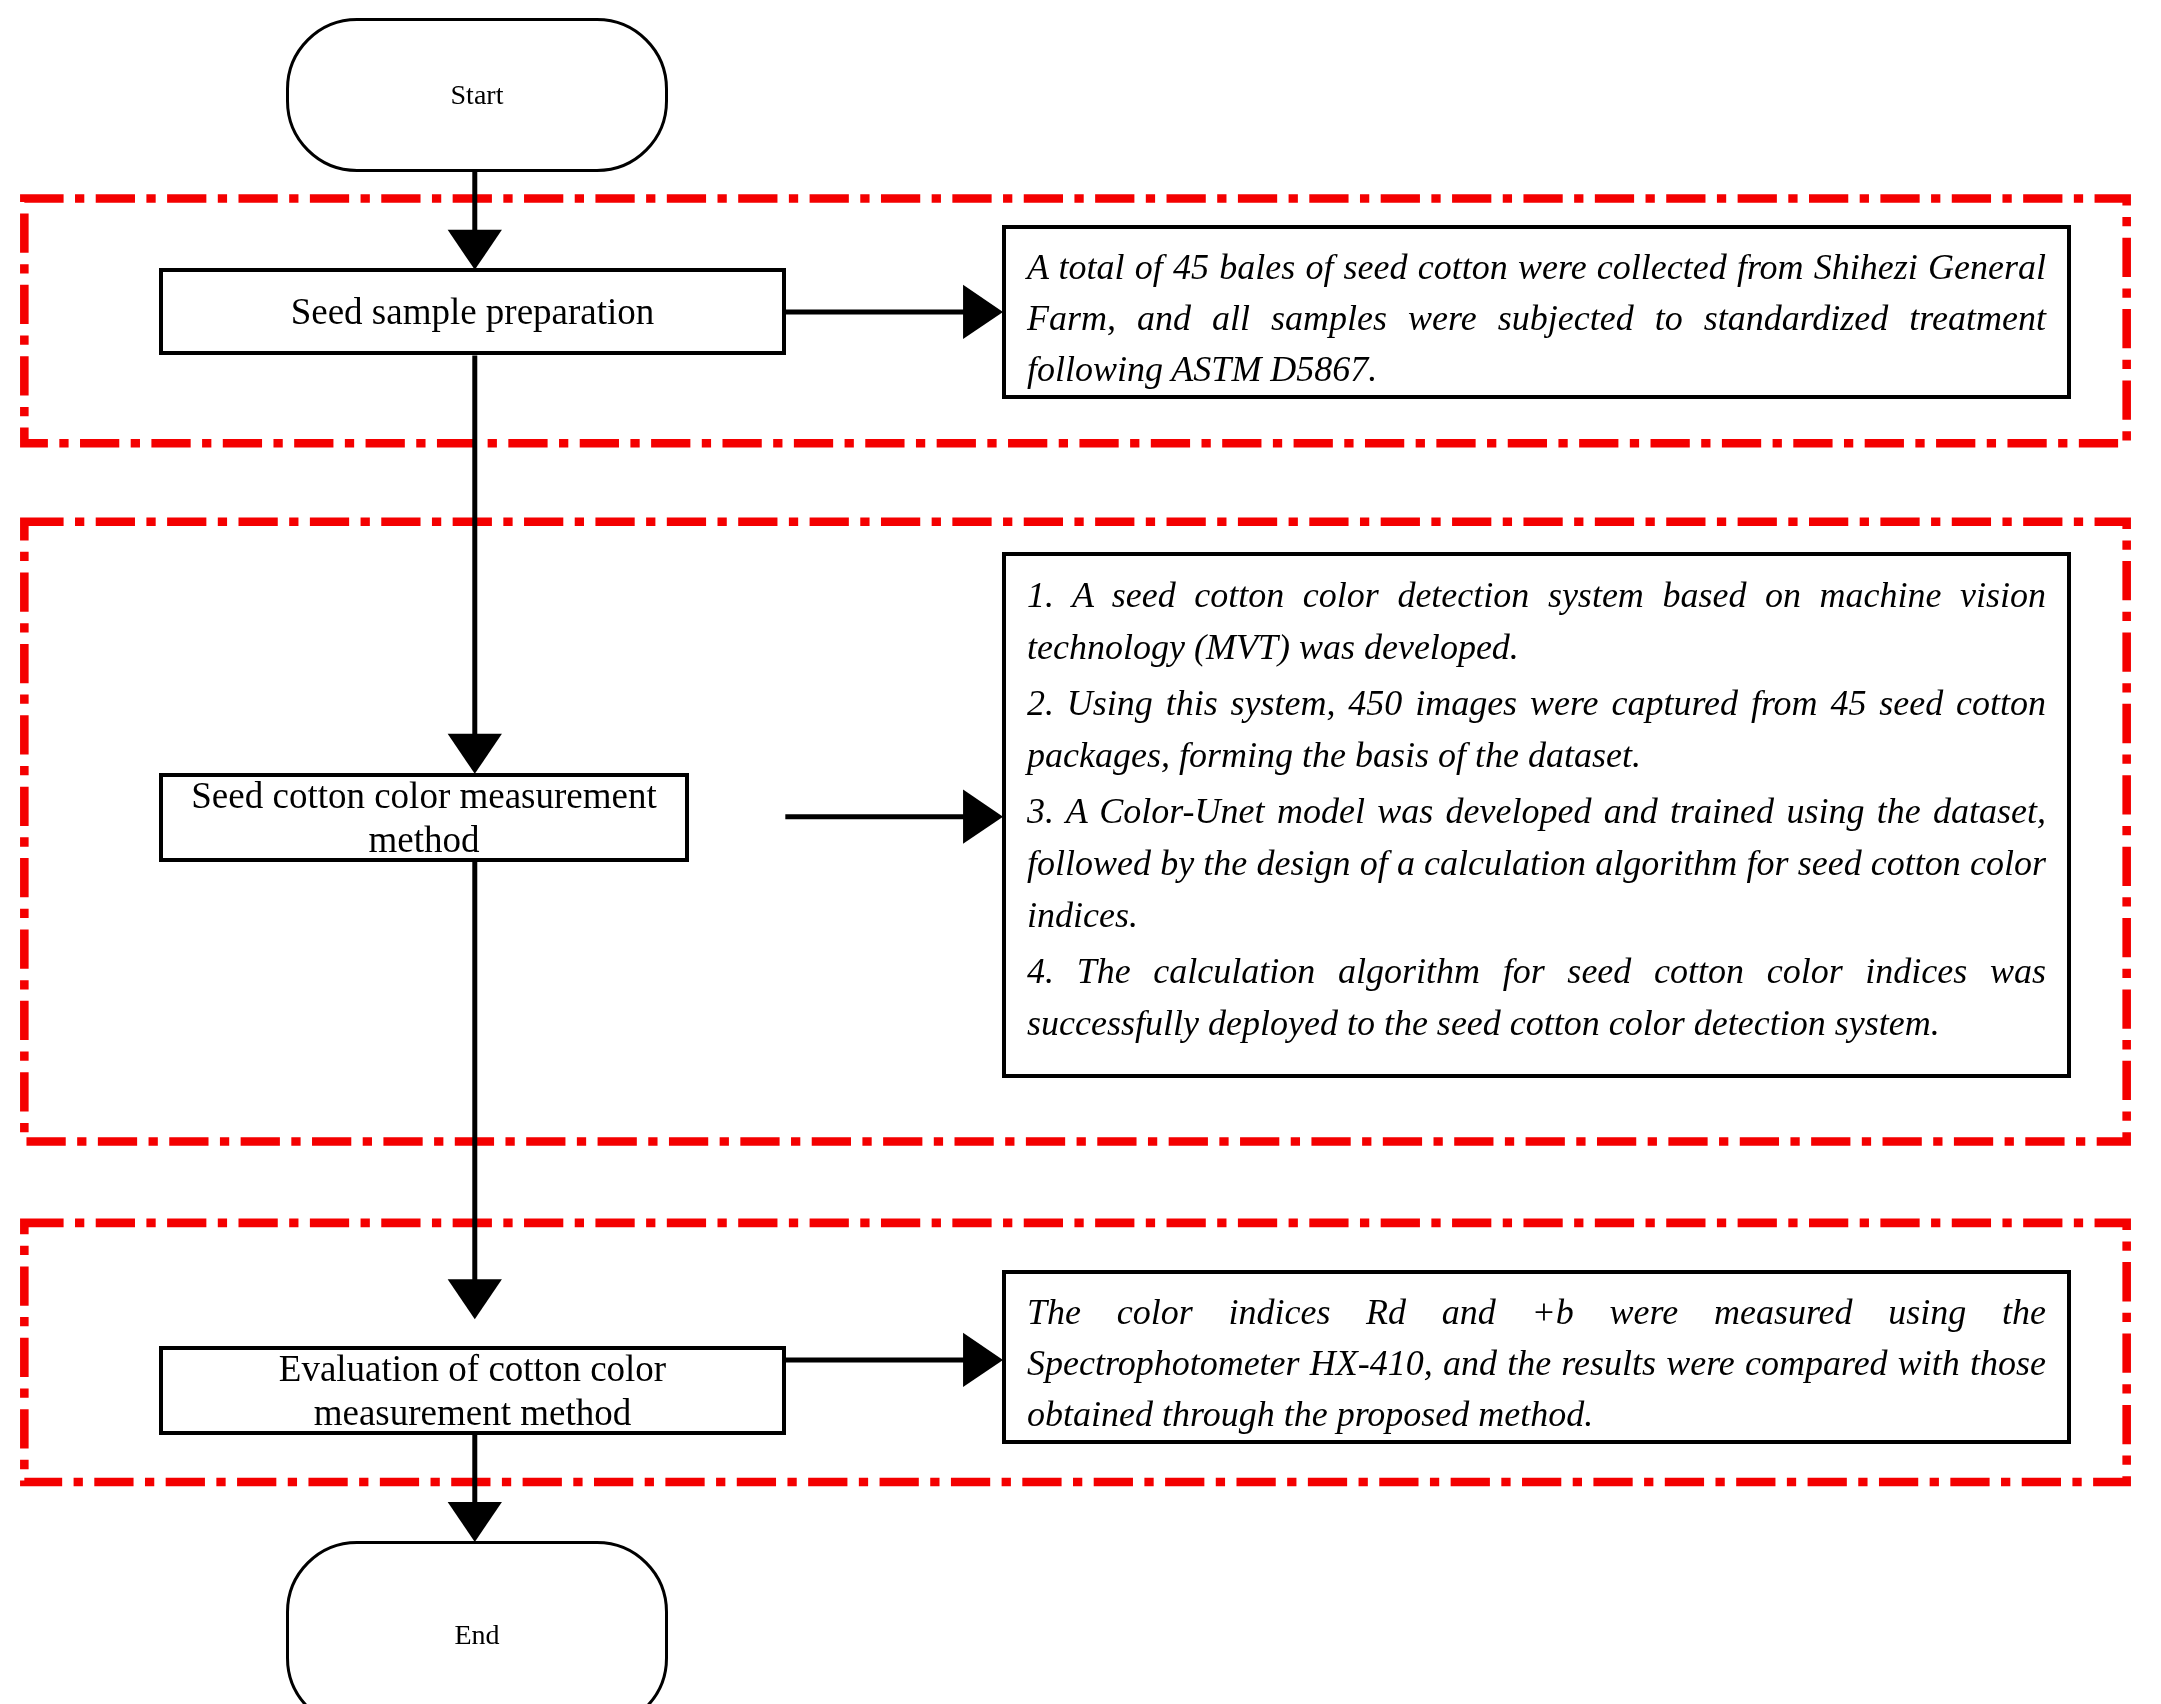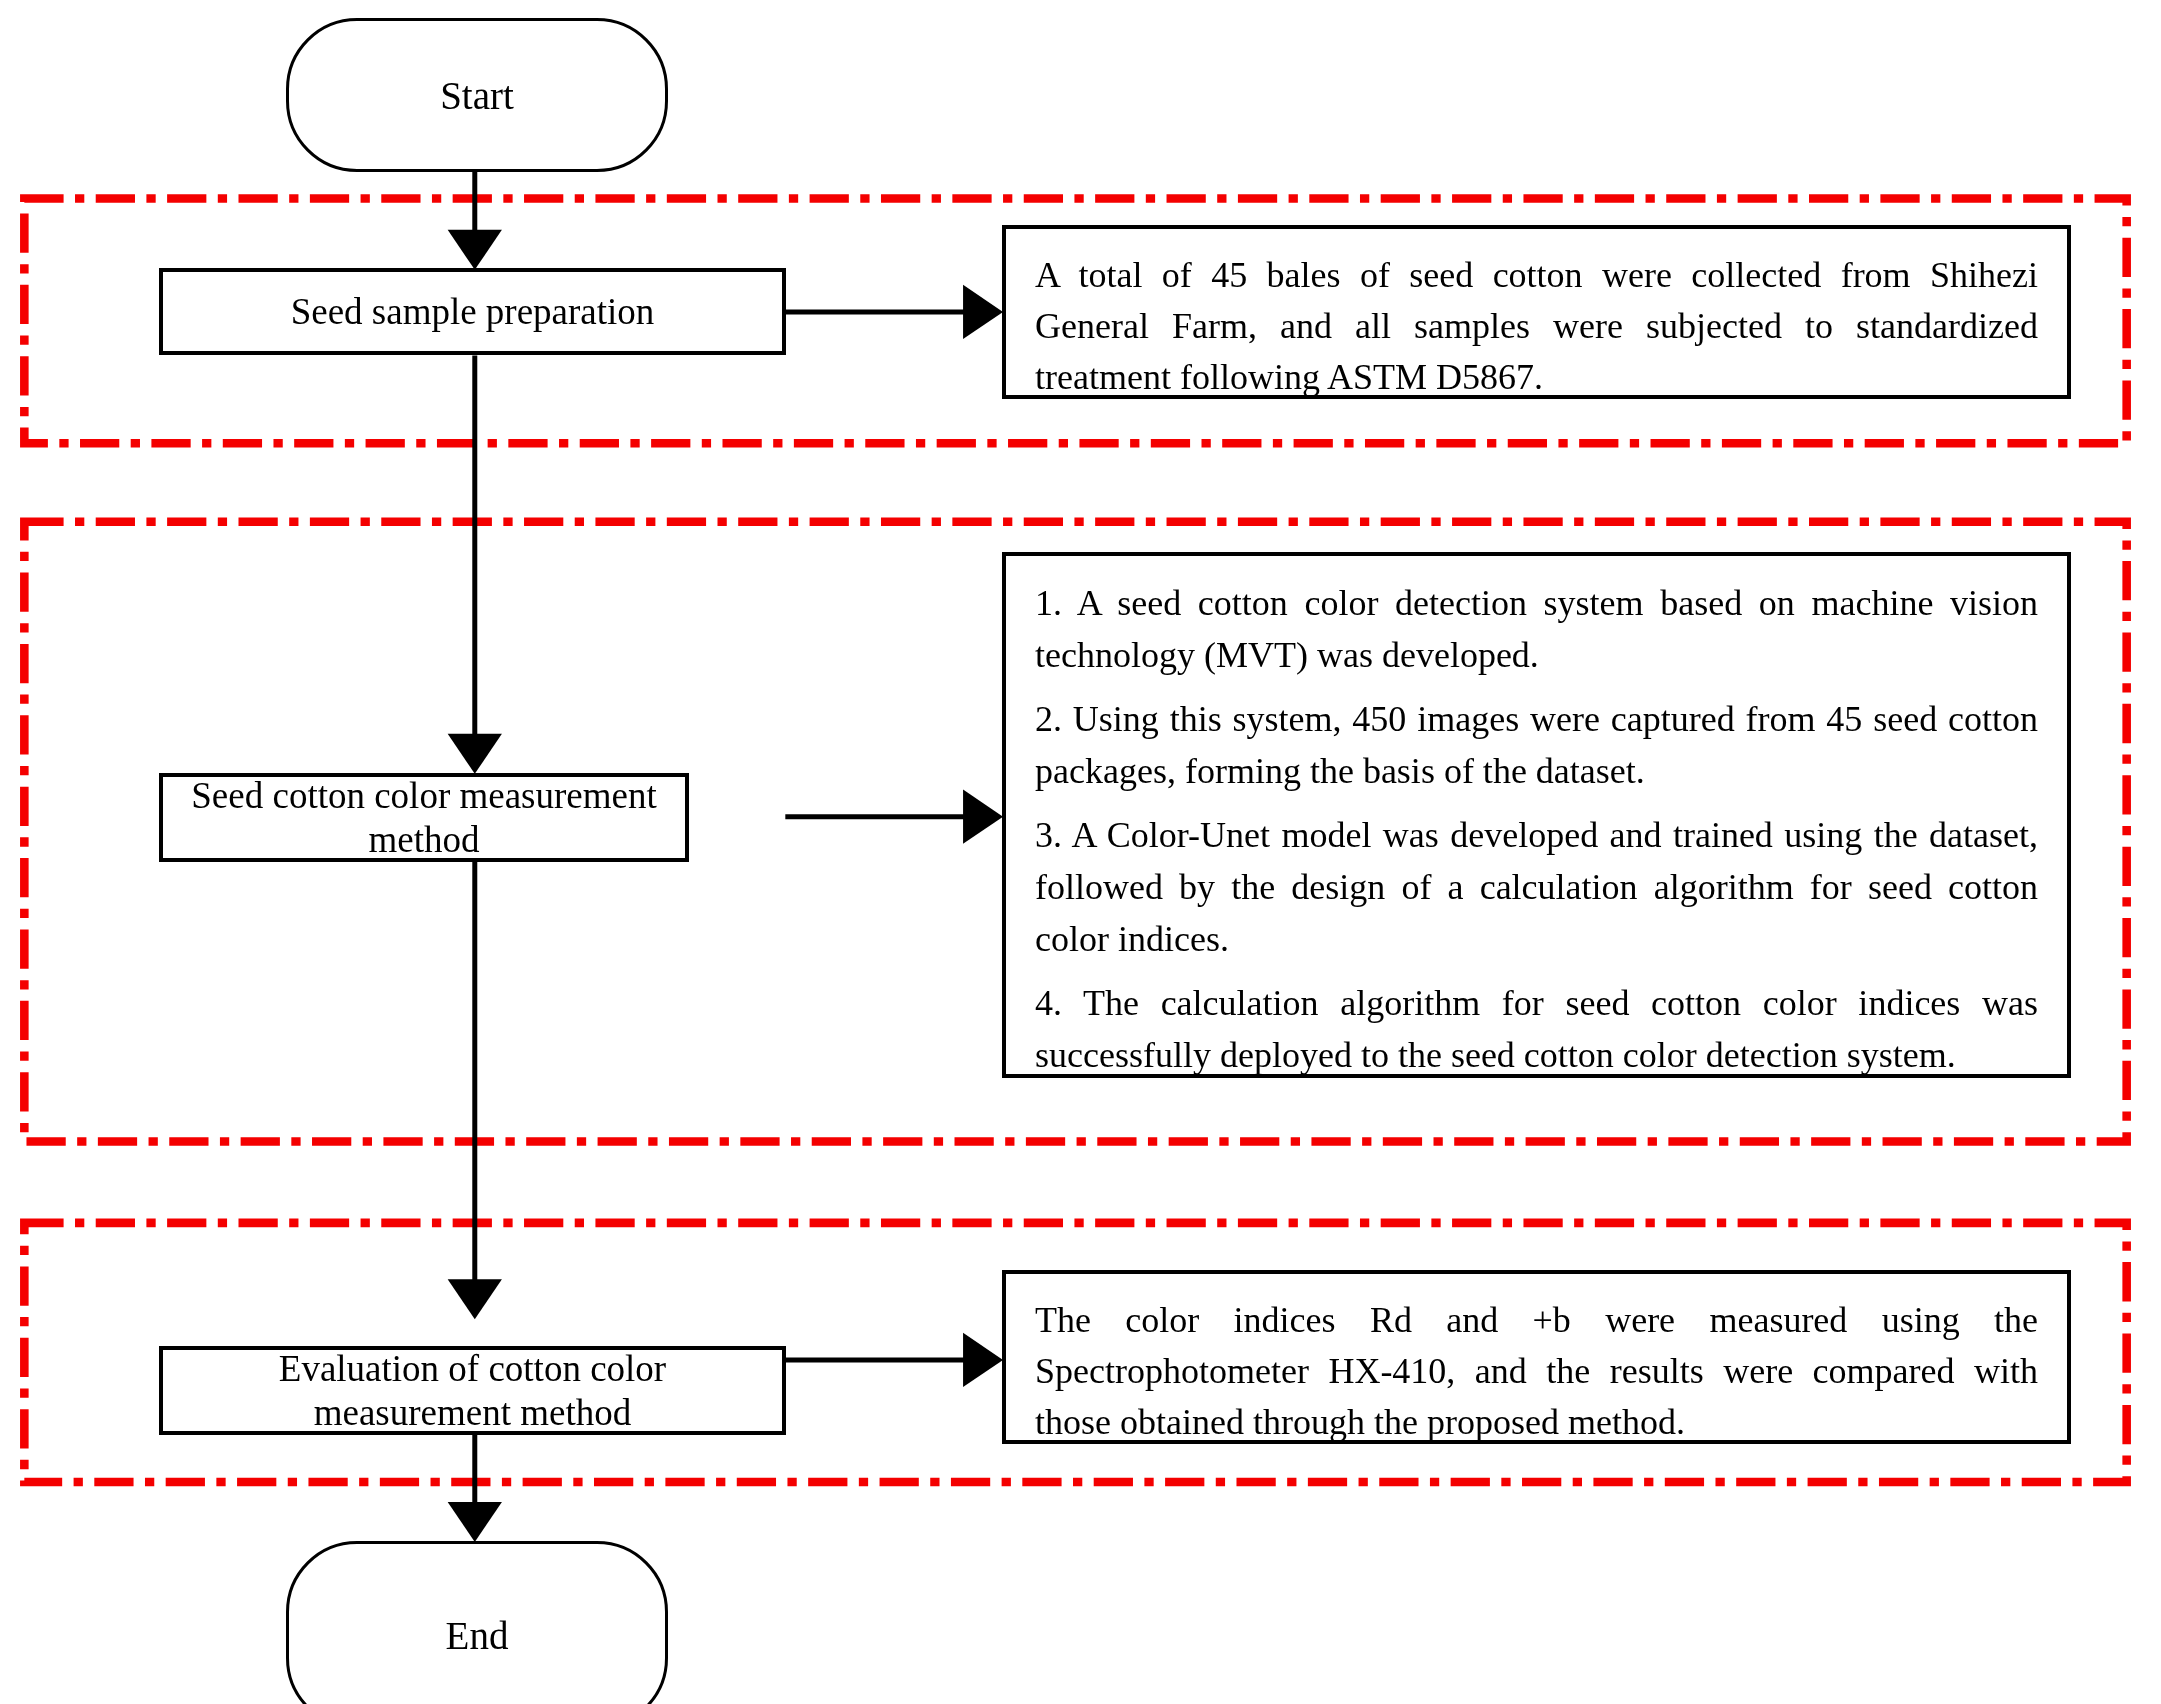--- a/index.html
+++ b/index.html
@@ -36,40 +36,41 @@
     box-sizing: border-box;
     background: #ffffff;
     display: flex;
     align-items: center;
     justify-content: center;
     text-align: center;
   }
   .terminator {
     border: 3.6px solid #000000;
     border-radius: 71px;
-    font-size: 39px;
+    font-size: 28px;
   }
   .process {
     border: 4.3px solid #000000;
     font-size: 37px;
     line-height: 44px;
     padding: 0 14.3px;
   }
   .notebox {
     position: absolute;
     box-sizing: border-box;
     background: #ffffff;
     border: 4.3px solid #000000;
     font-size: 36px;
     line-height: 52px;
     padding: 9px 17px;
   }
   .notebox p {
-    margin: 12px;
+    margin: 4px;
     text-align: justify;
+    font-style: italic;
   }
   .nb-narrow { line-height: 51px; padding: 9.3px 17px; }
 </style>
 </head>
 <body>
 
 <div id="canvas" style="--boundary-red: #f40000; --line-black: #000000;">
 
   <svg class="overlay" viewBox="0 0 3027 2387">
 

